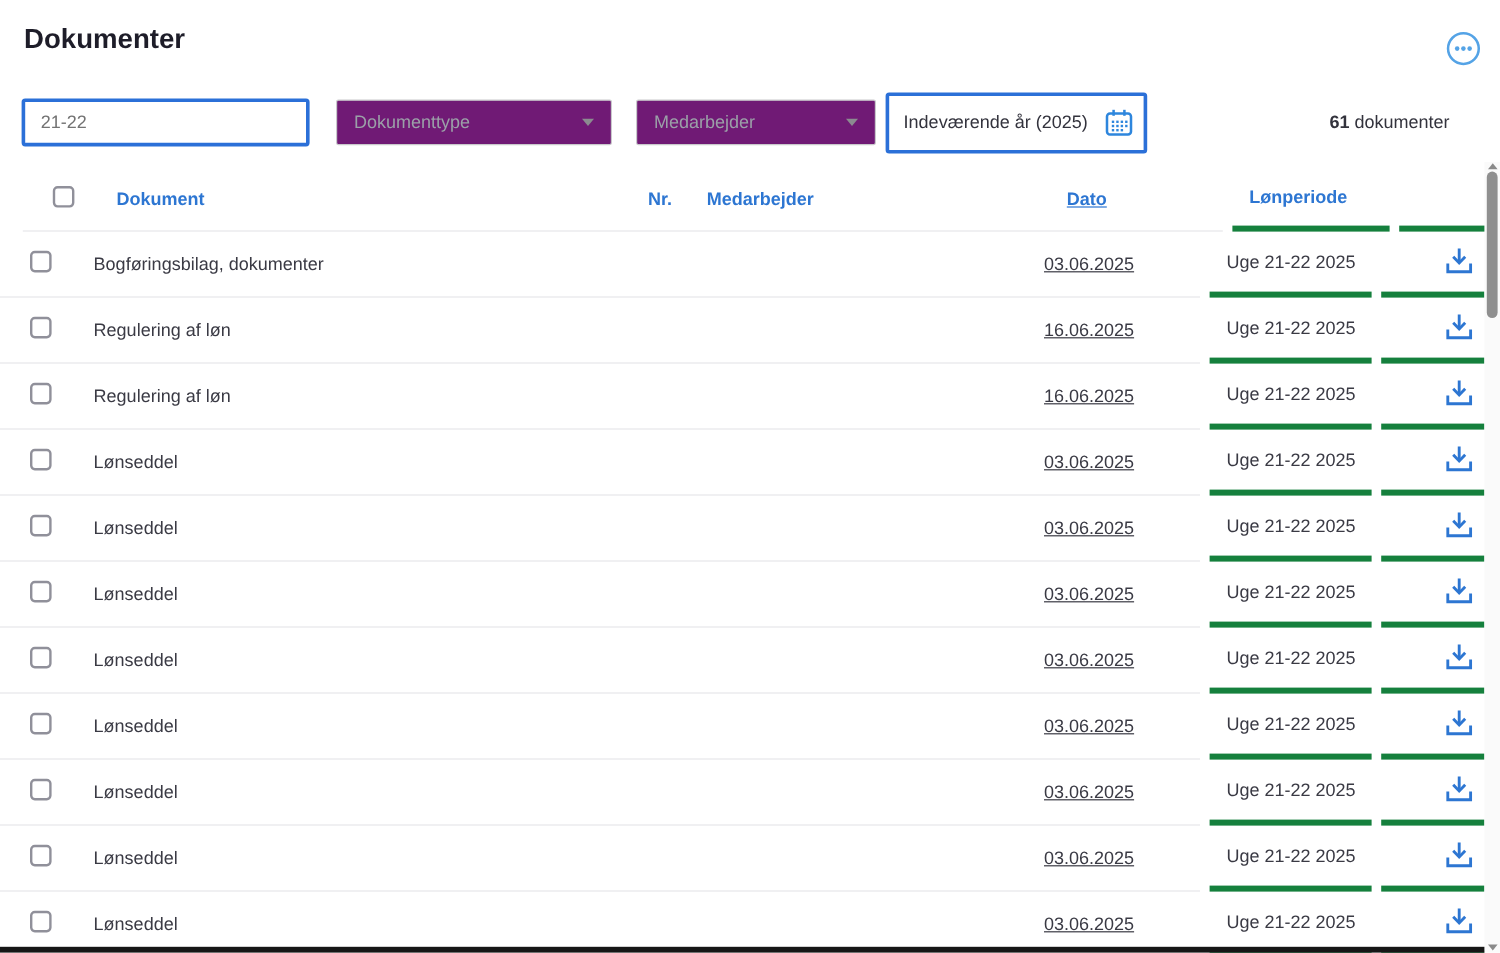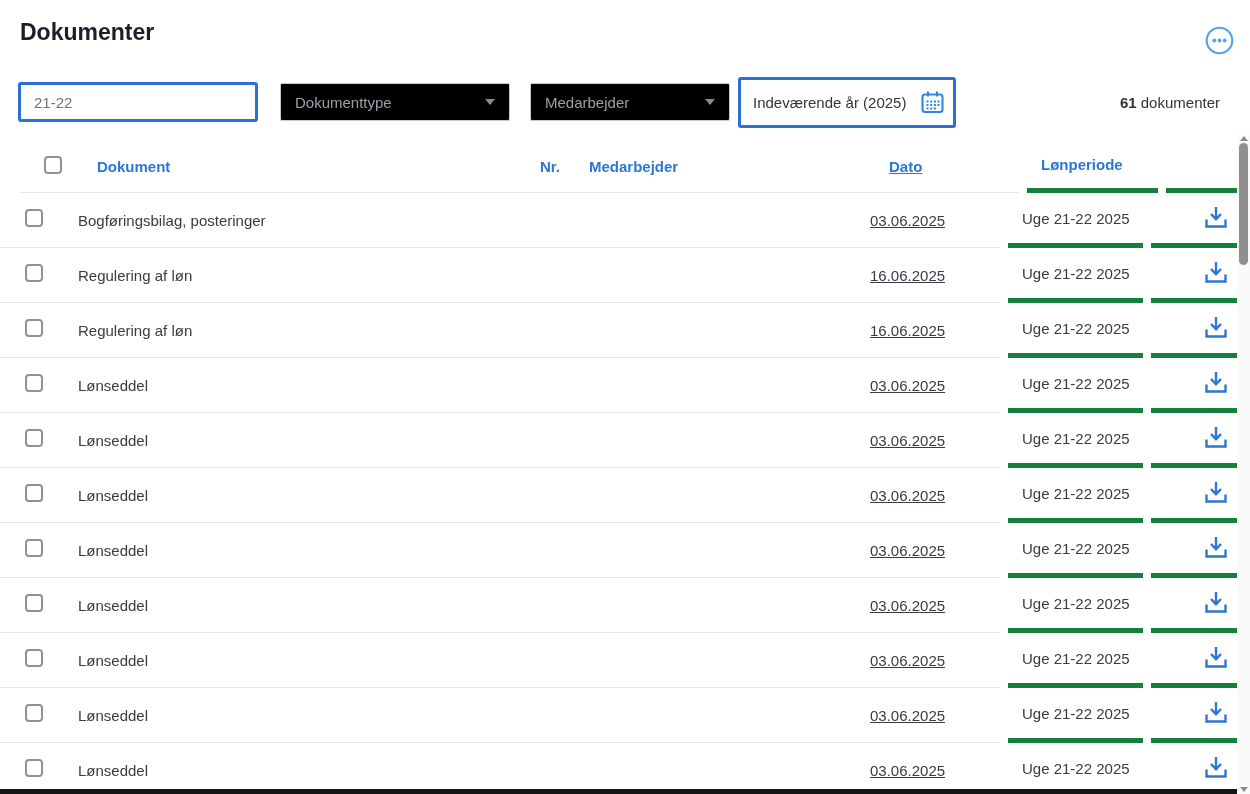--- a/index.html
+++ b/index.html
@@ -54,21 +54,21 @@
     padding: 0 13px;
     font-size: 15px;
     font-family: inherit;
     color: #737373;
     outline: none;
   }
   .select-box {
     height: 38px;
     border: 1px solid #c9c9cc;
     border-radius: 2px;
-    background: #000000;
+    background: #701a75;
     display: flex;
     align-items: center;
     justify-content: space-between;
     padding: 0 14px;
     font-size: 15px;
     color: #9ba0a8;
     cursor: pointer;
   }
   .select-doktype { width: 230px; margin-left: 22px; }
   .select-employee { width: 200px; margin-left: 20px; }
@@ -89,21 +89,21 @@
     align-items: center;
     justify-content: space-between;
     padding: 0 8px 0 12px;
     font-size: 15px;
     color: #33333d;
     cursor: pointer;
   }
   .doc-count {
     flex: 1;
     text-align: right;
-    padding-right: 30px;
+    padding-right: 42px;
     font-size: 15px;
     color: #33333d;
   }
   .doc-count b { font-weight: 700; }
 
   
   .table { margin-top: 19px; }
   .trow, .thead {
     display: flex;
     align-items: stretch;
@@ -280,21 +280,21 @@
       <div class="hcell col-date">Dato</div>
     </div>
     <div class="sec sec-period hcell">Lønperiode</div>
     <div class="sec sec-action"></div>
   </div>
 
   <div>
   <div class="trow">
     <div class="sec-main">
       <div class="col-check"><span class="checkbox"></span></div>
-      <div class="cell col-doc">Bogføringsbilag, posteringer</div>
+      <div class="cell col-doc">Bogføringsbilag, dokumenter</div>
       <div class="cell col-nr"></div>
       <div class="cell col-emp"></div>
       <div class="cell col-date">03.06.2025</div>
     </div>
     <div class="sec sec-period cell">Uge 21-22 2025</div>
     <div class="sec sec-action">
       <button class="dl-btn">
         <span style="display:flex;">
           <svg width="26" height="24" viewBox="0 0 26 24">
             <g fill="none" stroke="#2d76d2" stroke-width="2.4">

